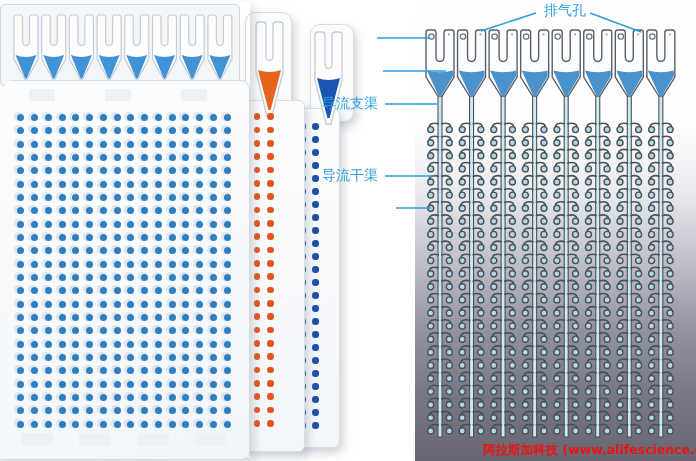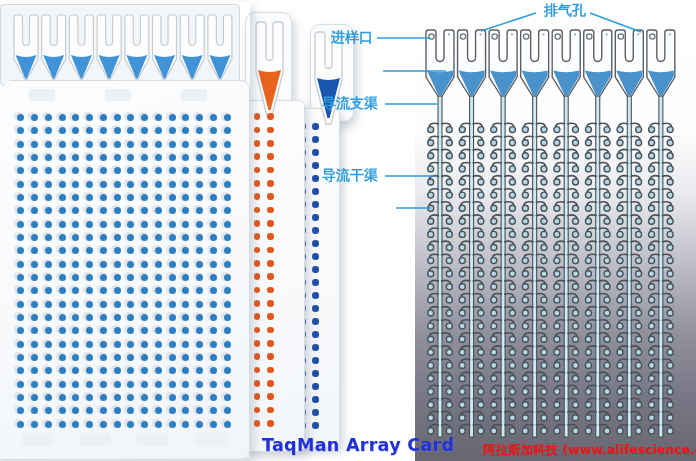--- a/index.html
+++ b/index.html
@@ -32,21 +32,21 @@
     box-shadow:-2px -1px 0 1px rgba(205,214,224,.55);}
   
   .strip{position:absolute;}
   .strip-tab{position:absolute;background:#fbfcfd;border:1px solid #d8dde2;border-radius:10px;}
   .strip-body{position:absolute;background:linear-gradient(165deg,#fdfdfe,#f3f6f9);border:1px solid #d8dde2;border-radius:7px;}
   .strip-wells{position:absolute;display:grid;}
   .strip-dot{width:6.5px;height:6.5px;border-radius:50%;}
   #orange-strip{left:241px;top:12px;width:63px;height:440px;z-index:2;}
   #blue-strip{left:292px;top:24px;width:58px;height:424px;z-index:1;}
   
-  .anno{position:absolute;font-size:14px;font-weight:bold;color:#2b9de0;z-index:6;white-space:nowrap;}
+  .anno{position:absolute;font-size:14px;font-weight:normal;color:#2b9de0;z-index:6;white-space:nowrap;}
   .anno-r{text-align:right;}
   #leader-svg{position:absolute;left:0;top:0;z-index:5;pointer-events:none;}
   #caption{position:absolute;left:262px;top:435px;font-size:17.5px;font-weight:bold;
     color:#2231d6;z-index:7;letter-spacing:.3px;text-shadow:.6px .6px 0 rgba(130,140,225,.35);}
   #watermark{position:absolute;left:483px;top:442px;font-size:12.5px;font-weight:bold;
     color:#ef1210;z-index:7;white-space:nowrap;}
 </style>
 </head>
 <body>
 
@@ -1437,19 +1437,17 @@
     <path d="M536,13 L481,31" stroke="#2b9de0" stroke-width="1.6" fill="none"></path>
     <path d="M590,13 L641,32" stroke="#2b9de0" stroke-width="1.6" fill="none"></path>
     <line x1="377" y1="38" x2="430" y2="38" stroke="#2b9de0" stroke-width="1.6"></line>
     <line x1="383" y1="71" x2="446" y2="71" stroke="#2b9de0" stroke-width="1.6"></line>
     <line x1="385" y1="104" x2="437" y2="104" stroke="#2b9de0" stroke-width="1.6"></line>
     <line x1="385" y1="176" x2="435" y2="176" stroke="#2b9de0" stroke-width="1.6"></line>
     <line x1="396" y1="208" x2="431" y2="208" stroke="#2b9de0" stroke-width="1.6"></line>
   </svg>
 
   <div class="anno" style="left:536px;top:2px;width:58px;text-align:center">排气孔</div>
-  <div class="anno anno-r" style="left:293px;top:29px;width:80px">进样口</div>
   <div class="anno anno-r" style="left:288px;top:95px;width:90px">导流支渠</div>
   <div class="anno anno-r" style="left:288px;top:167px;width:90px">导流干渠</div>
 
-  <div id="caption">TaqMan Array Card</div>
   <div id="watermark">阿拉斯加科技 (www.alifescience.com)</div>
 </div>
 
 </body></html>

